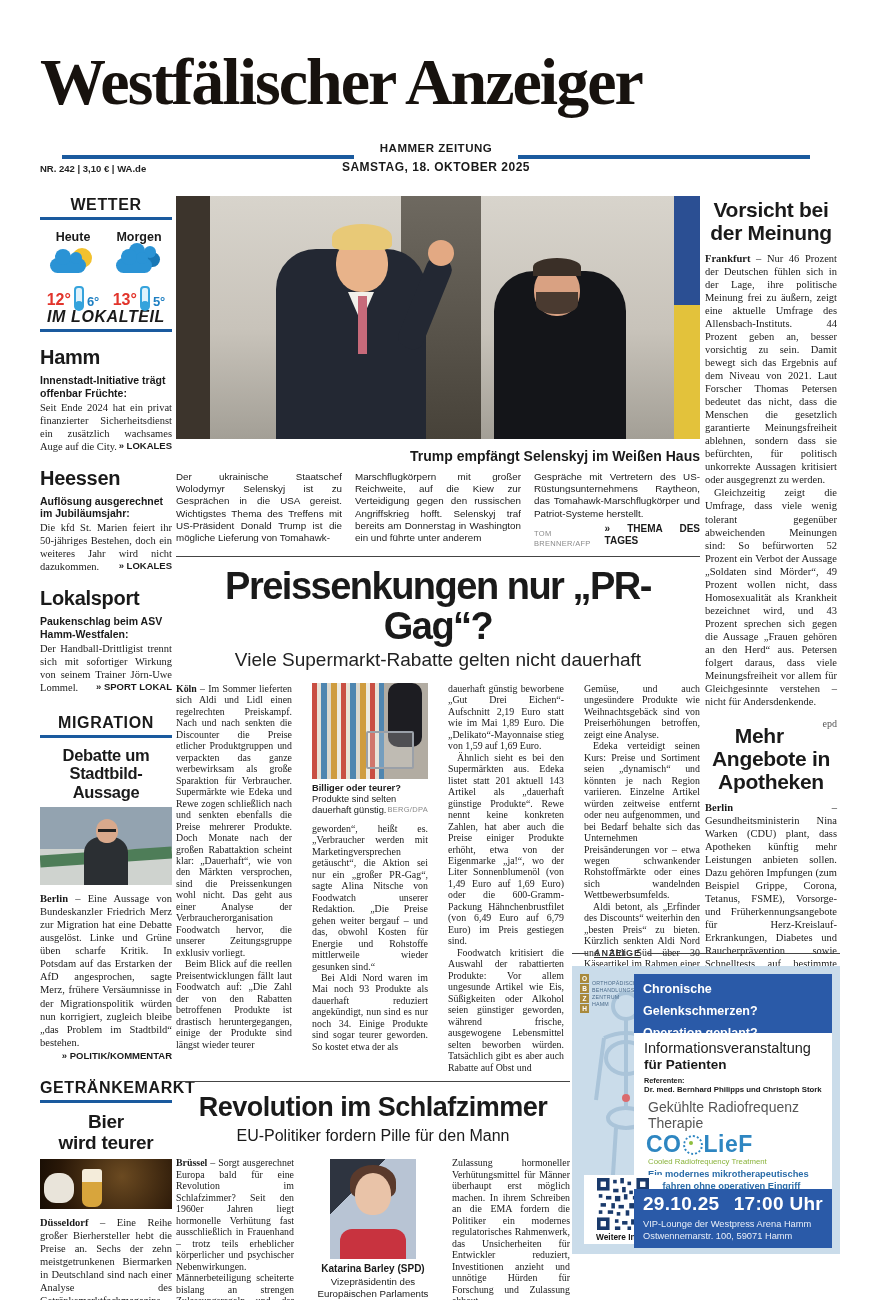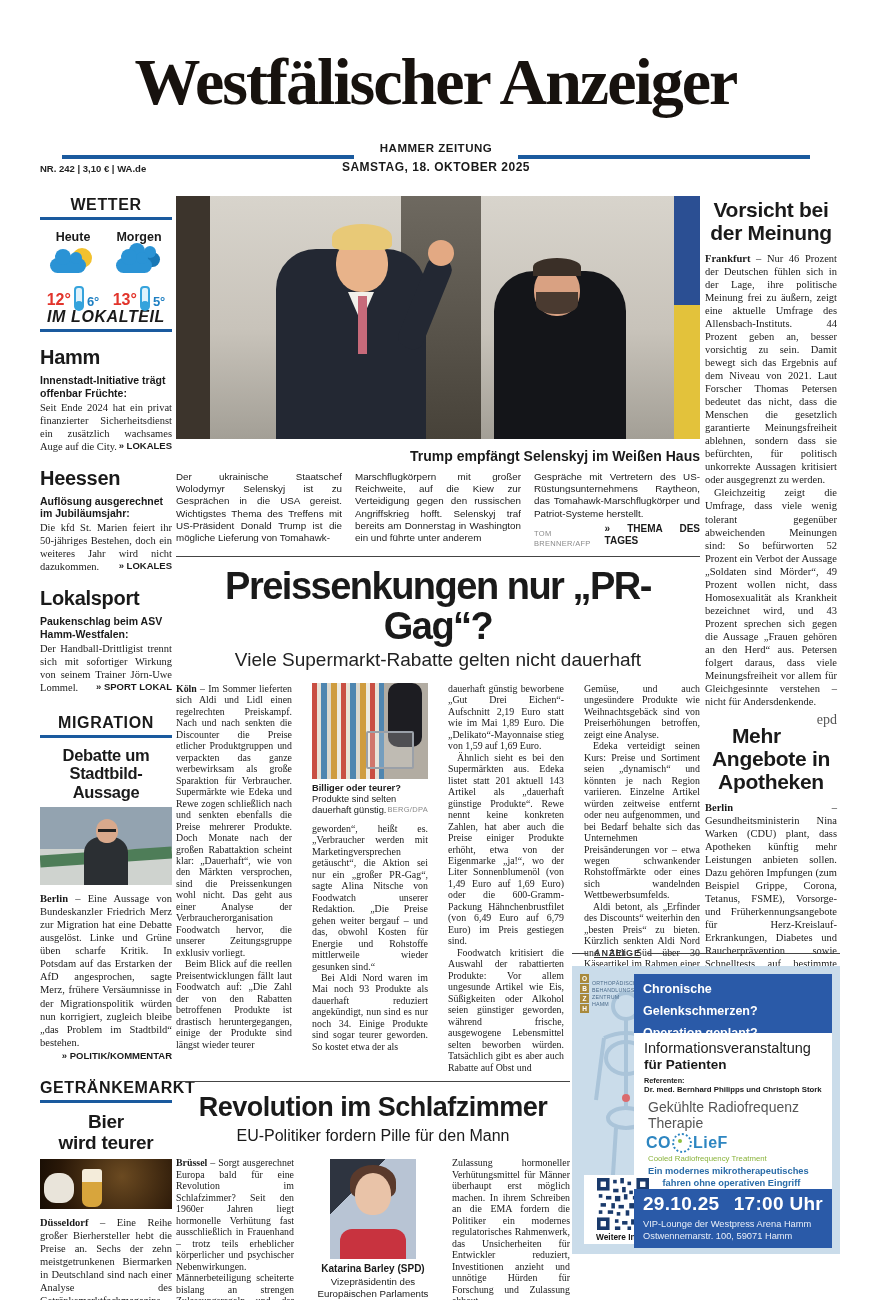--- a/index.html
+++ b/index.html
@@ -1,19 +1,19 @@
 <!DOCTYPE html>
 <html lang="de"><head>
 <meta charset="utf-8">
 <style>
   html,body{margin:0;padding:0;background:#e8e8e8;}
   .page{position:relative;width:871px;height:1300px;background:#ffffff;margin:0 auto;
         font-family:"Liberation Sans","DejaVu Sans",sans-serif;color:#1a1a1a;overflow:hidden;}
   
-  .masthead-title{position:absolute;left:40px;top:44px;width:791px;text-align:center;
+  .masthead-title{position:absolute;left:40px;top:44px;width:791px;text-align:left;
       font-family:"Liberation Serif","DejaVu Serif",serif;font-weight:bold;font-size:66px;
       letter-spacing:-2px;color:#17120e;}
   .rule-blue{position:absolute;height:4px;background:#1a5a9e;top:155px;}
   .rule-left{left:62px;width:292px;}
   .rule-right{left:518px;width:292px;}
   .edition{position:absolute;left:316px;top:142px;width:240px;text-align:center;
       font-size:11.5px;font-weight:bold;letter-spacing:.5px;}
   .pubdate{position:absolute;left:296px;top:160px;width:280px;text-align:center;
       font-size:12px;font-weight:bold;letter-spacing:.5px;}
   .issue-info{position:absolute;left:40px;top:163px;font-size:9.5px;font-weight:bold;color:#222;}
@@ -110,21 +110,21 @@
       background:linear-gradient(135deg,#2e3440 0 30%,#b8c4d4 30% 100%);}
   .barley-hair{position:absolute;left:20px;top:6px;width:46px;height:34px;border-radius:50% 50% 30% 30%;background:#5a3a2c;}
   .barley-head{position:absolute;left:25px;top:14px;width:36px;height:42px;border-radius:50% 50% 45% 45%;background:#e9c3a8;}
   .barley-body{position:absolute;left:10px;bottom:0;width:66px;height:30px;border-radius:12px 12px 0 0;background:#c8333f;}
   .pcap{text-align:center;line-height:1.25;margin:0 0 6px 0;}
   .pcap .n{font-size:10px;font-weight:800;display:block;}
   .pcap .r{font-size:9.7px;display:block;}
   
   .r-headline{font-size:21px;font-weight:800;text-align:center;line-height:1.1;margin:2px 0 8px 0;letter-spacing:-.3px;}
   .r-headline.second{margin-top:16px;}
-  .agency{font-size:14px;color:#555;float:right;margin-top:3px;}
+  .agency{font-size:10px;color:#555;float:right;margin-top:10px;}
   
   .ad{position:absolute;left:572px;top:948px;width:268px;}
   .ad-label-row{display:flex;align-items:center;gap:6px;}
   .ad-dash{border-top:1.5px solid #444;}
   .ad-dash.short{width:16px;}
   .ad-dash.long{flex:1;}
   .ad-label{font-size:9px;font-weight:bold;letter-spacing:1px;color:#333;text-decoration:underline;}
   .ad-box{position:relative;margin-top:8px;height:288px;background:#cadcea;overflow:hidden;}
   .skel{position:absolute;left:2px;top:14px;opacity:.8;}
   .ad-logo{position:absolute;left:8px;top:8px;display:flex;gap:3px;}
@@ -134,21 +134,21 @@
   .ad-logo-lines{display:flex;flex-direction:column;justify-content:center;gap:1px;}
   .ad-logo-lines span{font-size:5.3px;color:#4a6a8a;letter-spacing:.2px;}
   .ad-banner{position:absolute;left:62px;top:8px;right:8px;background:#2a5aa8;color:#fff;
       font-weight:800;font-size:12.5px;line-height:1.75;padding:5px 9px;}
   .ad-white{position:absolute;left:62px;top:67px;right:8px;height:156px;background:#fff;padding:7px 10px;box-sizing:border-box;}
   .ad-t1{font-size:14.5px;color:#222;margin:0;}
   .ad-t2{font-size:13.5px;font-weight:800;margin:1px 0 4px 0;}
   .ad-reflabel{font-size:7.3px;font-weight:800;margin:0;}
   .ad-refs{font-size:7.8px;font-weight:800;margin:0 0 5px 0;}
   .ad-therapy{font-size:14px;color:#555;margin:0 0 2px 4px;}
-  .ad-brand{display:flex;align-items:center;margin-left:2px;color:#2e86c1;font-weight:bold;font-size:16px;letter-spacing:.5px;line-height:1;}
+  .ad-brand{display:flex;align-items:center;margin-left:2px;color:#2e86c1;font-weight:bold;font-size:23px;letter-spacing:.5px;line-height:1;}
   .globe{width:16px;height:16px;border:2px dotted #2e86c1;border-radius:50%;margin:0 1px;position:relative;}
   .globe:after{content:"";position:absolute;left:4px;top:4px;width:4px;height:4px;border-radius:50%;background:#8fbf3f;}
   .ad-brandsub{font-size:7.8px;color:#8ab33c;margin:1px 0 3px 4px;}
   .ad-desc{font-size:9.3px;font-weight:bold;color:#2a6ca8;line-height:1.25;margin:0 0 3px 4px;}
   .ad-bullets{margin:0 0 0 4px;padding:0;list-style:none;}
   .ad-bullets li{font-size:8.8px;color:#333;line-height:1.4;}
   .ad-bullets li:before{content:"▪ ";color:#333;}
   .ad-bottom{position:absolute;left:62px;right:8px;bottom:6px;background:#2a5aa8;color:#fff;padding:4px 9px 5px 9px;}
   .ad-datetime{display:flex;justify-content:space-between;font-size:19px;font-weight:800;letter-spacing:.3px;}
   .ad-venue{font-size:9.3px;line-height:1.35;margin-top:3px;color:#e8eef8;}

